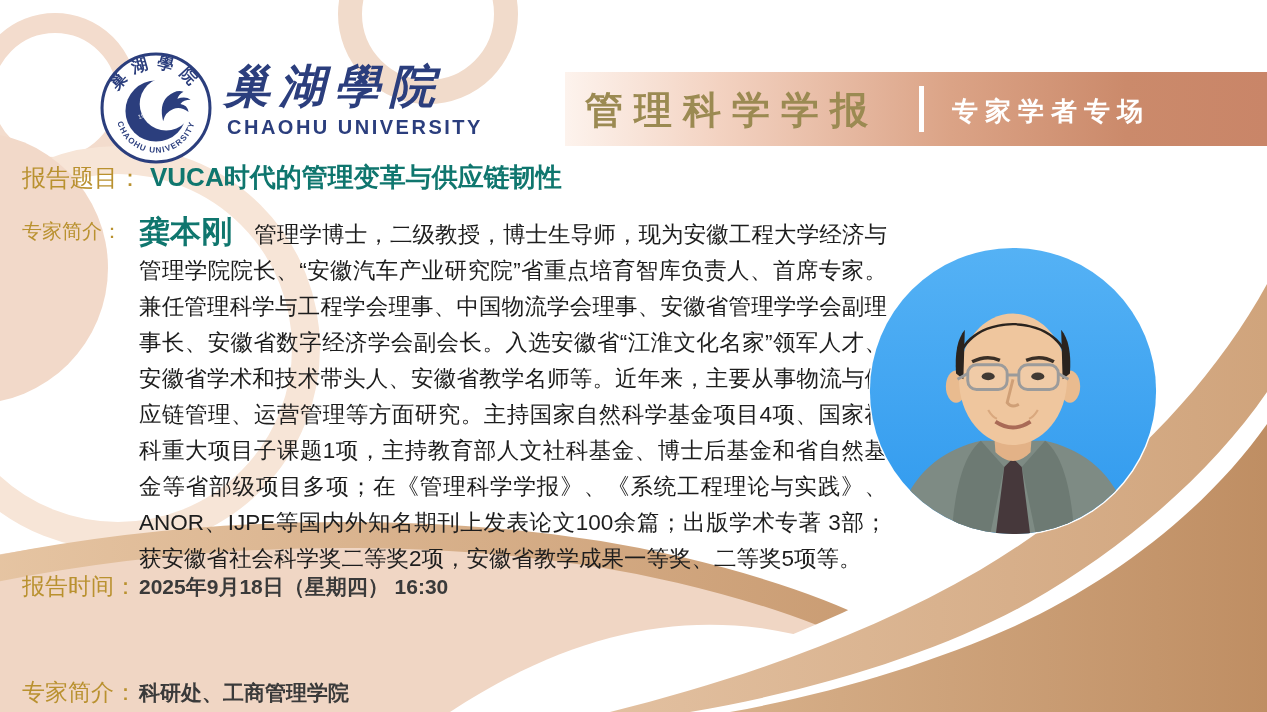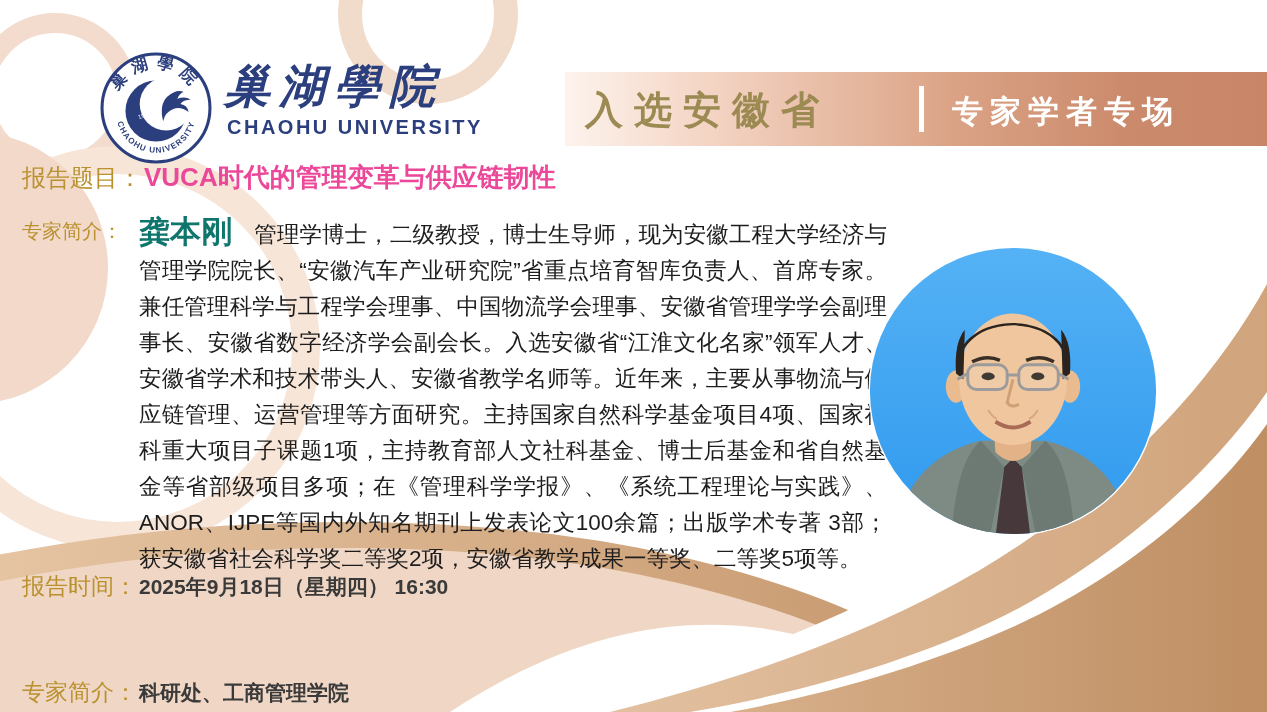--- a/index.html
+++ b/index.html
@@ -32,29 +32,29 @@
   .banner-forum {
     position:absolute; left:20px; top:0; height:74px; line-height:76px;
     font-size:38px; font-weight:900; color:#9b8a52; letter-spacing:11px; white-space:nowrap;
   }
   .banner-divider {
     position:absolute; left:354px; top:14px; width:5px; height:46px; background:#ffffff;
   }
   .banner-session {
     position:absolute; left:387px; top:0; height:76px; line-height:78px;
     font-family:"DejaVu Serif","Liberation Serif",serif;
-    font-size:31px; font-weight:600; color:#ffffff; letter-spacing:7px; white-space:nowrap;
+    font-size:26px; font-weight:600; color:#ffffff; letter-spacing:7px; white-space:nowrap;
   }
 
   
   .label { color:#b9912f; font-size:23px; font-weight:500; white-space:nowrap; }
   .row { position:absolute; left:22px; white-space:nowrap; }
   .title-row { top:160px; }
   .title-row .label { font-size:24px; }
-  .report-title { font-size:26px; font-weight:800; color:#ec4899; margin-left:2px; }
+  .report-title { font-size:26px; font-weight:800; color:#0f766e; margin-left:8px; }
 
   .bio-row { top:214px; }
   .bio-row .label { position:absolute; left:0; top:4px; font-size:20px; }
   .bio-block {
     margin-left:117px; width:748px; white-space:normal;
     font-size:22.5px; line-height:36px; color:#1d1d1d; text-align:justify;
   }
   .expert-name { font-size:31px; font-weight:800; color:#0f766e; margin-right:22px; }
 
   .time-row { top:571px; }
@@ -117,21 +117,21 @@
       <circle cx="65" cy="51" r="26" fill="#ffffff"></circle>
       <path d="M66,44 q9,-8 16,-5 q-5,3 -6,7 q8,-3 13,1 q-7,0 -10,4 q7,1 8,8 q-8,-6 -15,-3 q-8,3 -10,12 q-4,-16 4,-24 z" fill="#2b3e7d"></path>
       <text x="38" y="66" font-size="6" fill="#ffffff" transform="rotate(-18 38 66)">1977</text>
     </g>
   </svg>
 
   <div class="wordmark-cn">巢湖學院</div>
   <div class="wordmark-en">CHAOHU  UNIVERSITY</div>
 
   <div class="banner">
-    <div class="banner-forum">入选安徽省</div>
+    <div class="banner-forum">管理科学学报</div>
     <div class="banner-divider"></div>
     <div class="banner-session">专家学者专场</div>
   </div>
 
   <div class="row title-row">
     <span class="label">报告题目：</span><span class="report-title">VUCA时代的管理变革与供应链韧性</span>
   </div>
 
   <div class="row bio-row">
     <span class="label">专家简介：</span>

